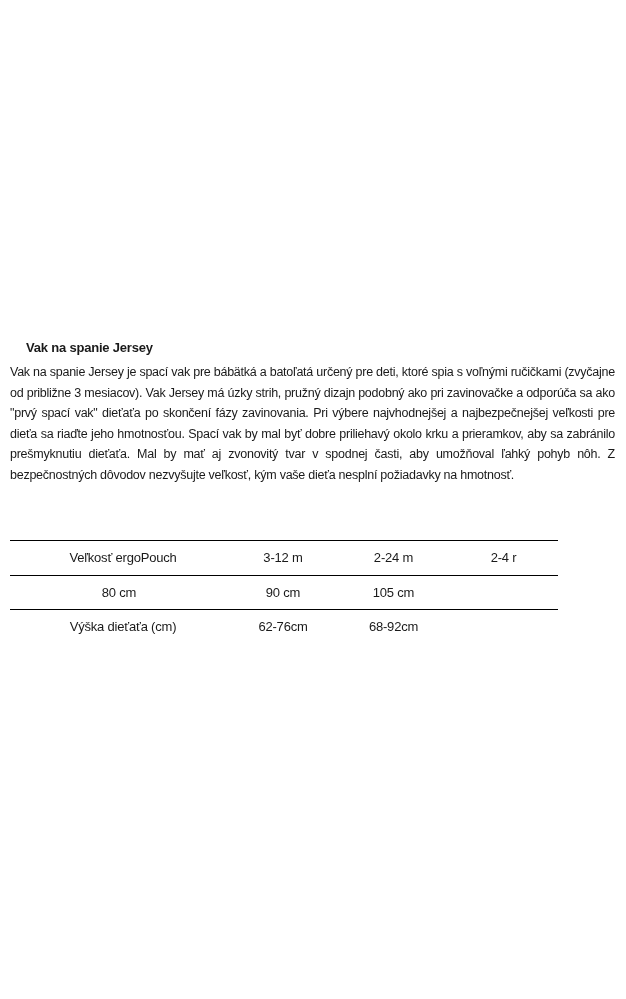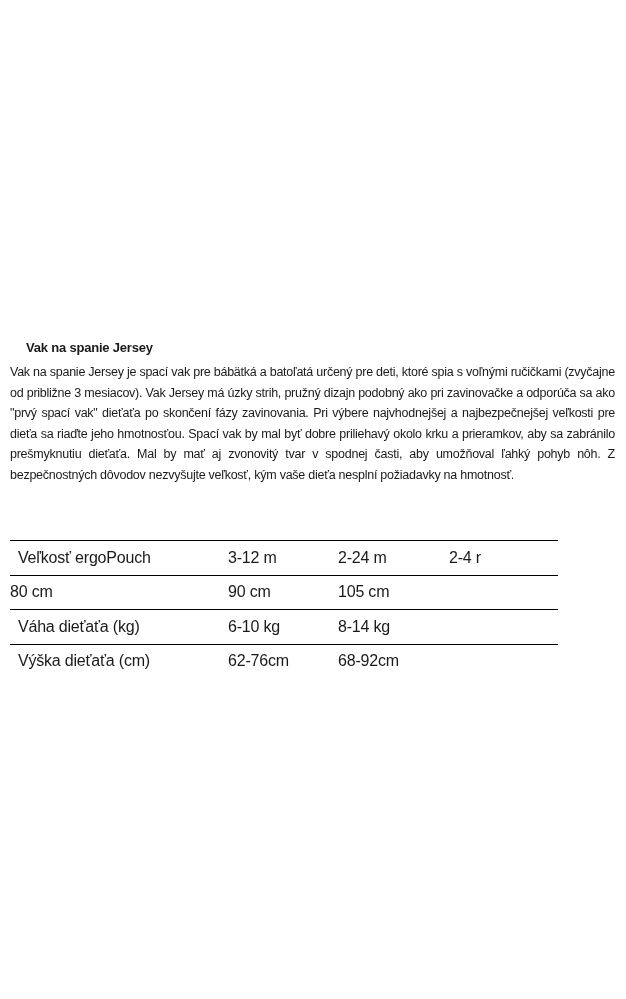--- a/index.html
+++ b/index.html
@@ -35,22 +35,23 @@
     font-size: 12.5px;
     line-height: 20.5px;
     letter-spacing: -0.25px;
     text-align: justify;
   }
   .size-table {
     position: absolute;
     left: 10px;
     top: 540px;
     width: 548px;
-    font-size: 16px;
+    font-size: 13px;
     letter-spacing: -0.2px;
+    text-align: center;
   }
   .size-table .row {
     display: grid;
     grid-template-columns: 218px 110px 111px 109px;
     align-items: center;
     box-sizing: border-box;
     height: 34.5px;
     border-top: 1.5px solid #000000;
   }
   .size-table .cell {
@@ -78,26 +79,20 @@
       <div class="cell">2-24 m</div>
       <div class="cell">2-4 r</div>
     </div>
 
     <div class="row">
       <div class="cell">80 cm</div>
       <div class="cell">90 cm</div>
       <div class="cell">105 cm</div>
     </div>
 
-    <div class="row">
-      <div class="cell label">Váha dieťaťa (kg)</div>
-      <div class="cell">6-10 kg</div>
-      <div class="cell">8-14 kg</div>
-      <div class="cell"></div>
-    </div>
 
     <div class="row">
       <div class="cell label">Výška dieťaťa (cm)</div>
       <div class="cell">62-76cm</div>
       <div class="cell">68-92cm</div>
       <div class="cell"></div>
     </div>
 
   </div>
 

